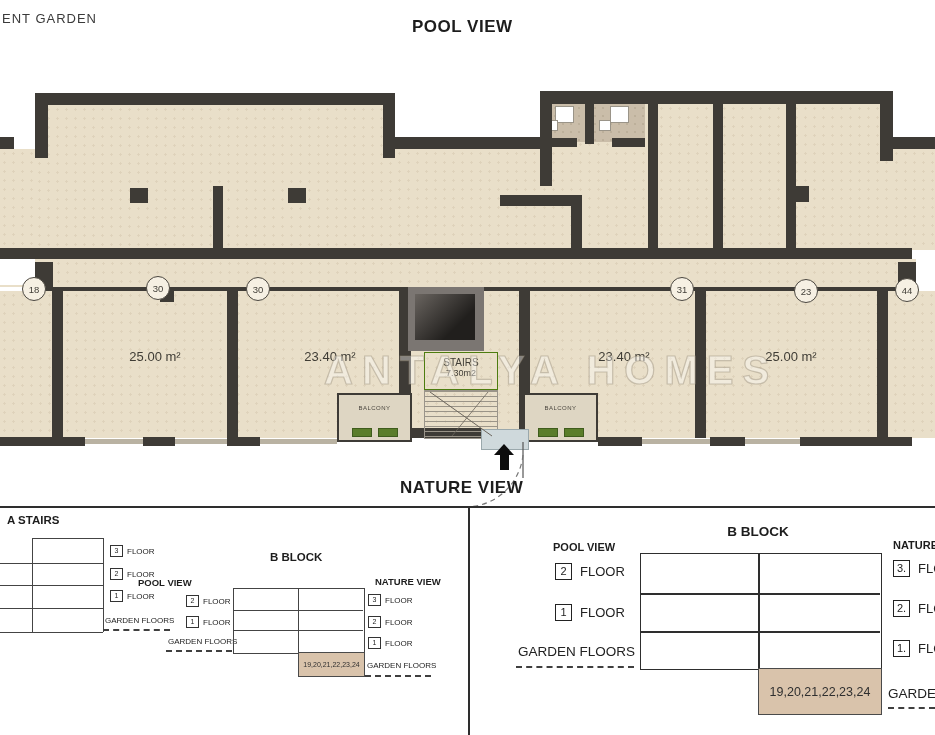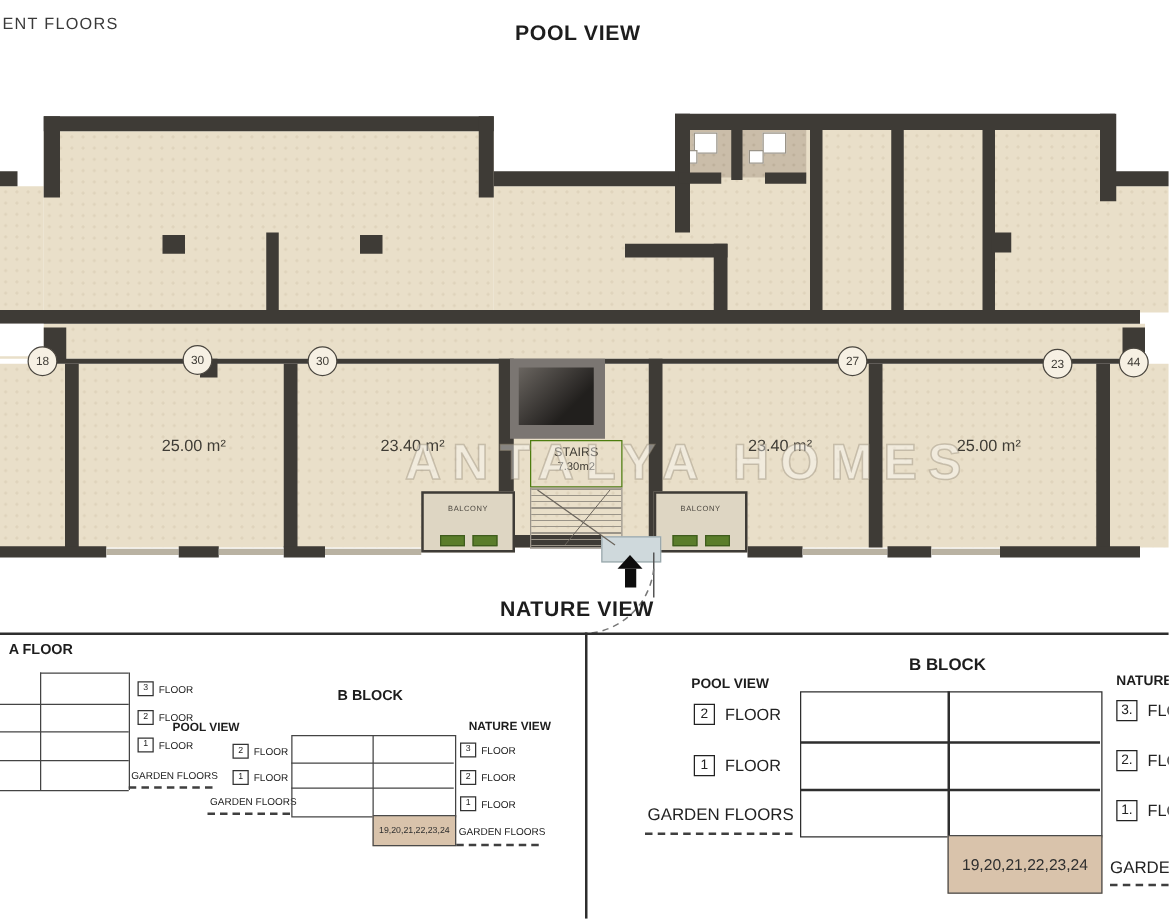--- a/index.html
+++ b/index.html
@@ -53,21 +53,21 @@
             line-height:15px;text-align:center;padding:0 1px;color:#222;}
   .tan{position:absolute;background:#d9c3ab;border:1.5px solid #4a4a4a;display:flex;align-items:center;justify-content:center;color:#2f2f2f;}
   .arrow-head{width:0;height:0;border-left:10px solid transparent;border-right:10px solid transparent;border-bottom:11px solid #0d0d0d;margin:0 auto;}
   .arrow-shaft{width:9px;height:15px;background:#0d0d0d;margin:0 auto;}
 </style>
 </head>
 <body>
 
 <div id="stage">
 
-  <div class="toplabel" style="left:2px;top:11px;">ENT FLOORS</div>
+  <div class="toplabel" style="left:2px;top:11px;">ENT GARDEN</div>
   <div class="title" style="left:412px;top:17px;">POOL VIEW</div>
 
   <div class="beige" style="left:35px;top:105px;width:360px;height:145px;"></div>
   <div class="beige" style="left:0;top:149px;width:35px;height:101px;"></div>
   <div class="beige" style="left:395px;top:149px;width:145px;height:101px;"></div>
   <div class="beige" style="left:540px;top:104px;width:352px;height:146px;"></div>
   <div class="beige" style="left:892px;top:149px;width:43px;height:101px;"></div>
   <div class="beige" style="left:0;top:259px;width:916px;height:28px;"></div>
   <div class="beige" style="left:0;top:291px;width:935px;height:147px;"></div>
   <div class="bath" style="left:543px;top:104px;width:102px;height:38px;"></div>
@@ -159,37 +159,37 @@
   <svg class="abs" style="left:0;top:0;" width="935" height="735">
     <line x1="430" y1="392" x2="492" y2="436" stroke="#6b655c" stroke-width="1"></line>
     <line x1="488" y1="392" x2="452" y2="436" stroke="#6b655c" stroke-width="0.8"></line>
     <line x1="523" y1="442" x2="523" y2="478" stroke="#555" stroke-width="1.2"></line>
     <path d="M 523 455 A 58 58 0 0 1 466 507" fill="none" stroke="#777" stroke-width="1.2" stroke-dasharray="5 4"></path>
   </svg>
 
   <div class="unit" style="left:22px;top:277px;">18</div>
   <div class="unit" style="left:146px;top:276px;">30</div>
   <div class="unit" style="left:246px;top:277px;">30</div>
-  <div class="unit" style="left:670px;top:277px;">27</div>
-  <div class="unit" style="left:834px;top:279px;">23</div>
+  <div class="unit" style="left:670px;top:277px;">31</div>
+  <div class="unit" style="left:794px;top:279px;">23</div>
   <div class="unit" style="left:895px;top:278px;">44</div>
 
   <div class="room-area" style="left:155px;top:349px;">25.00 m²</div>
   <div class="room-area" style="left:330px;top:349px;">23.40 m²</div>
   <div class="room-area" style="left:624px;top:349px;">23.40 m²</div>
   <div class="room-area" style="left:791px;top:349px;">25.00 m²</div>
 
   <div class="watermark" style="left:324px;top:348px;">ANTALYA HOMES</div>
 
   <div class="title" style="left:400px;top:478px;">NATURE VIEW</div>
 
   <div class="hl2" style="left:0;top:506px;width:935px;"></div>
   <div class="vl2" style="left:468px;top:506px;height:229px;"></div>
 
-  <div class="blocktitle-s" style="left:7px;top:514px;">A FLOOR</div>
+  <div class="blocktitle-s" style="left:7px;top:514px;">A STAIRS</div>
   <div class="hl" style="left:32px;top:538px;width:71px;"></div>
   <div class="hl" style="left:-28px;top:563px;width:131px;"></div>
   <div class="hl" style="left:-28px;top:585px;width:131px;"></div>
   <div class="hl" style="left:-28px;top:608px;width:131px;"></div>
   <div class="hl" style="left:-28px;top:632px;width:131px;"></div>
   <div class="vl" style="left:32px;top:538px;height:94px;"></div>
   <div class="vl" style="left:103px;top:538px;height:94px;"></div>
   <div class="frow frow-s" style="left:110px;top:545px;">
     <span class="numbox-s">3</span>
     <span>FLOOR</span>

